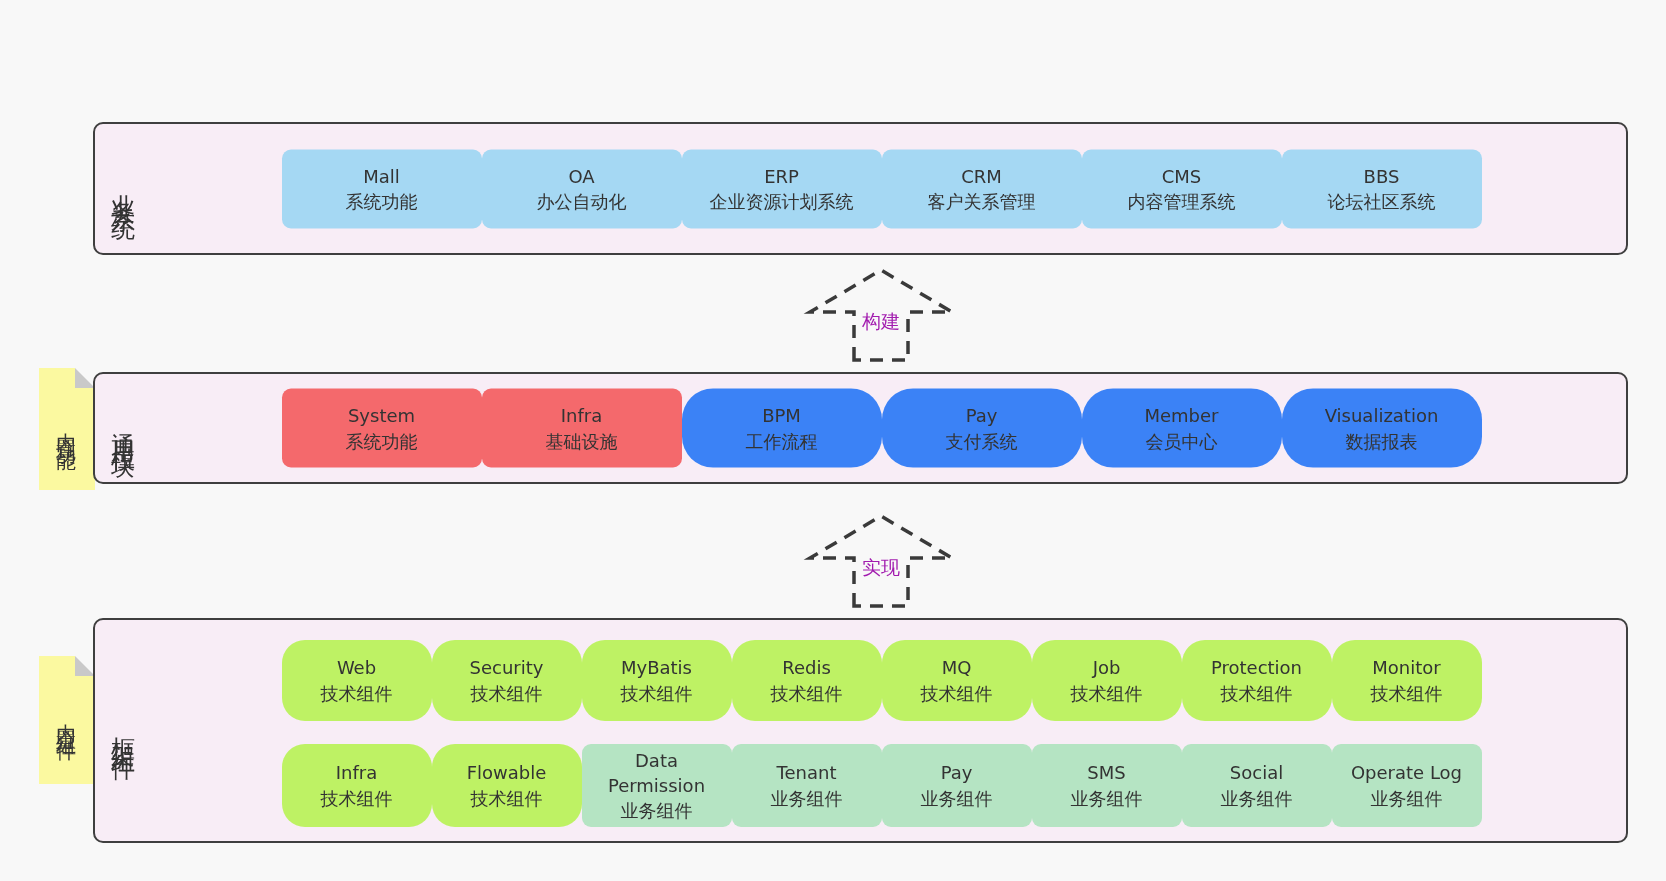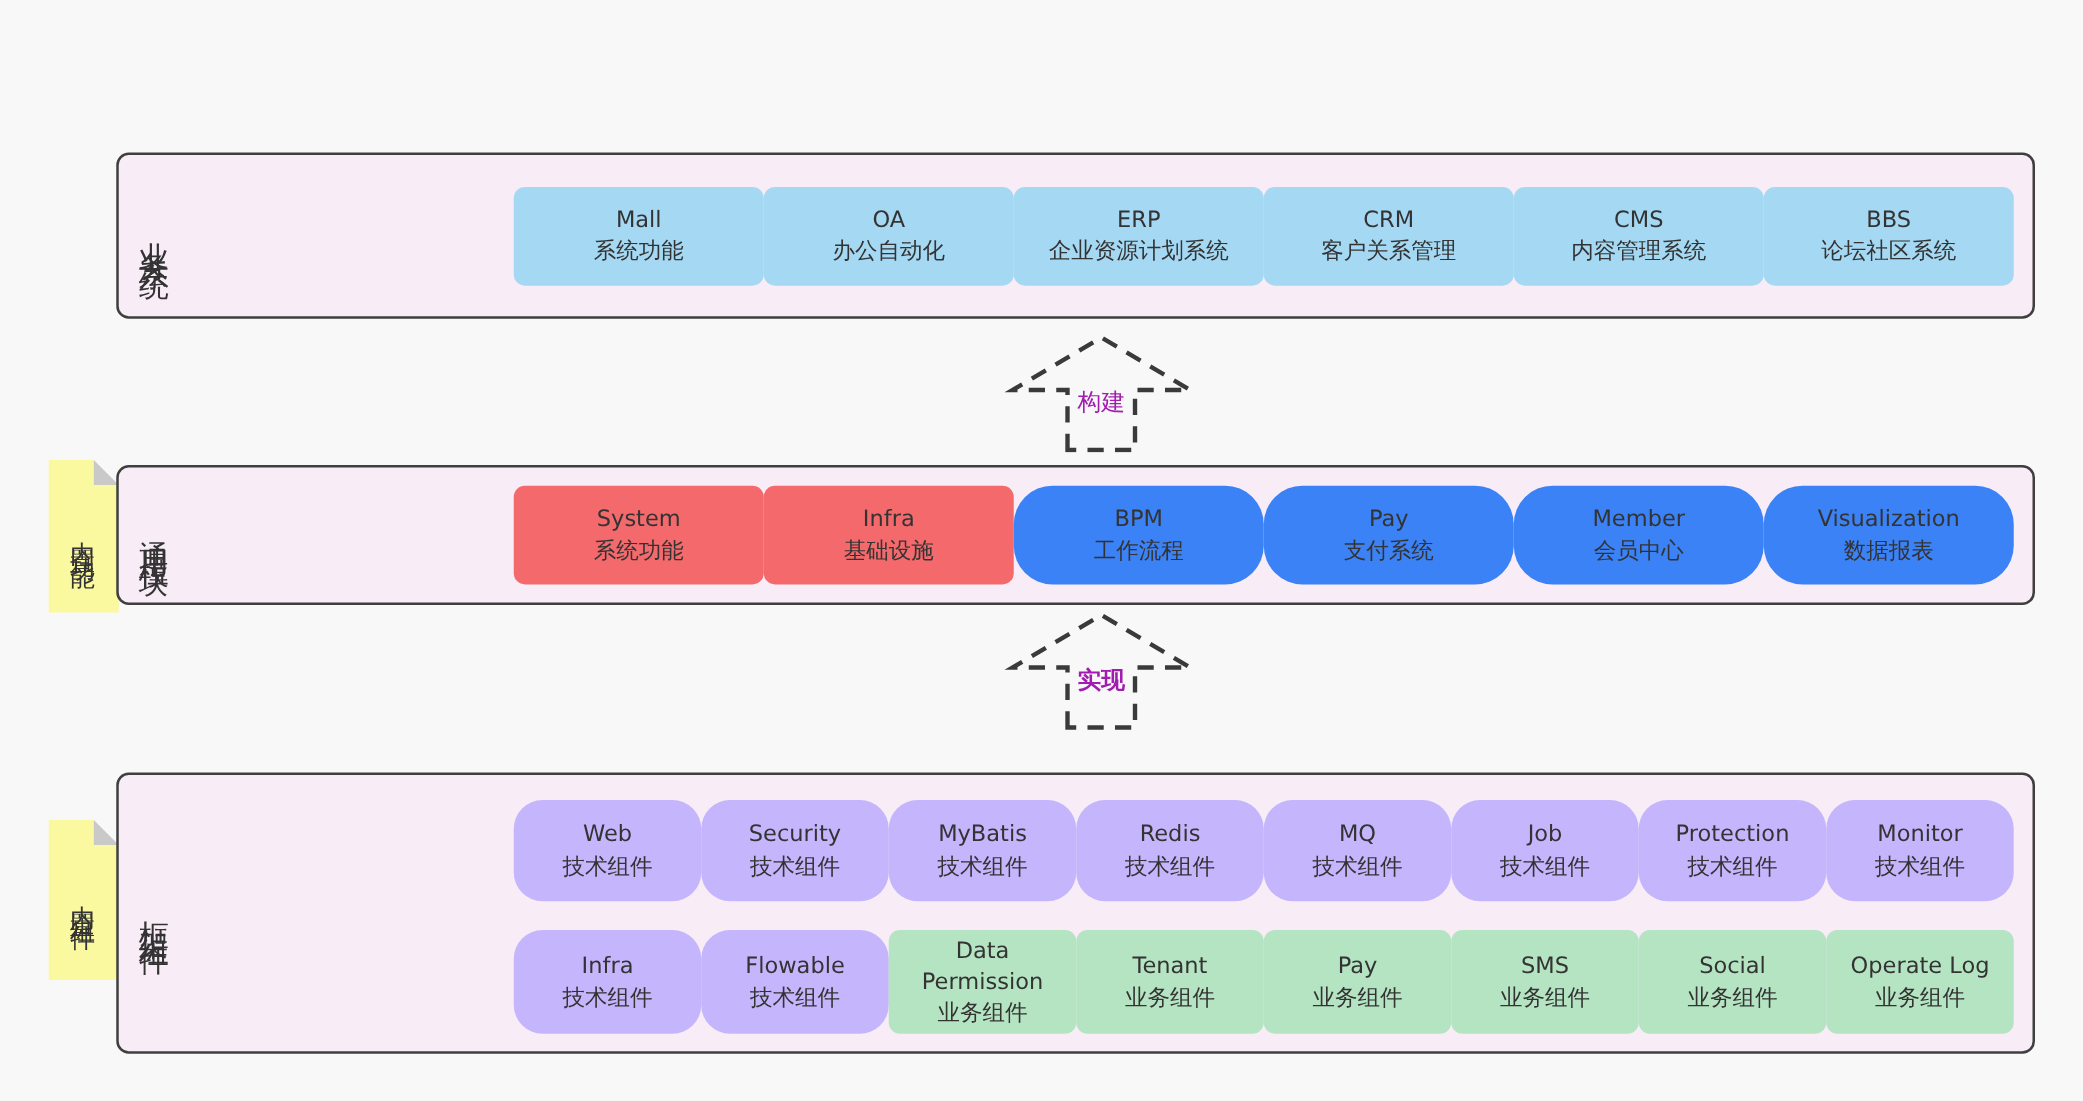--- a/index.html
+++ b/index.html
@@ -34,42 +34,42 @@
     writing-mode:vertical-lr;
     text-orientation:upright;
     font-size:24px;
     letter-spacing:7px;
     color:#333;
     white-space:nowrap;
   }
 
   .row{
     position:absolute;left:57px;right:15px;
-    display:flex;justify-content:flex-end;
+    display:flex;justify-content:center;
   }
   .row-center{top:50%;transform:translateY(-50%);}
   .row-a{top:20px;}
   .row-b{top:124px;}
 
   
   .box{
     border-radius:9px;
     display:flex;flex-direction:column;
     align-items:center;justify-content:center;
     text-align:center;
     color:#333;
   }
   .box span{display:block;font-size:18px;line-height:1.4;padding:0 6px;}
   .box-lg{width:200px;height:79px;}
   .box-sm{width:150px;height:81px;}
   .row-b .box-sm{height:83px;}
   .c-blue{background:#a5d8f3;}
   .c-red{background:#f4696c;}
   .c-pink{background:#3b82f6;border-radius:31px;}
-  .c-green{background:#c4b5fd;border-radius:23px;}
+  .c-green{background:#bef264;border-radius:23px;}
   .c-lgreen{background:#b5e4c3;}
 
   
   .note{
     position:absolute;left:39px;width:56px;
     background:#fbf9a0;
     z-index:1;
   }
   #note-modules{top:368px;height:122px;}
   #note-components{top:656px;height:128px;}
@@ -90,21 +90,21 @@
     white-space:nowrap;
   }
 
   
   .arrow{
     position:absolute;left:796px;
     width:170px;height:96px;
     z-index:1;
   }
   #arrow-build{top:266px;}
-  #arrow-implement{top:488px;font-weight:bold;}
+  #arrow-implement{top:512px;}
   .arrow svg{display:block;width:170px;height:96px;}
   .arrow-label{
     position:absolute;left:50%;top:56px;
     transform:translate(-50%,-50%);
     background:#f8f8f8;
     padding:2px 5px;
     font-size:19px;
     color:#a21caf;
     white-space:nowrap;
   }

